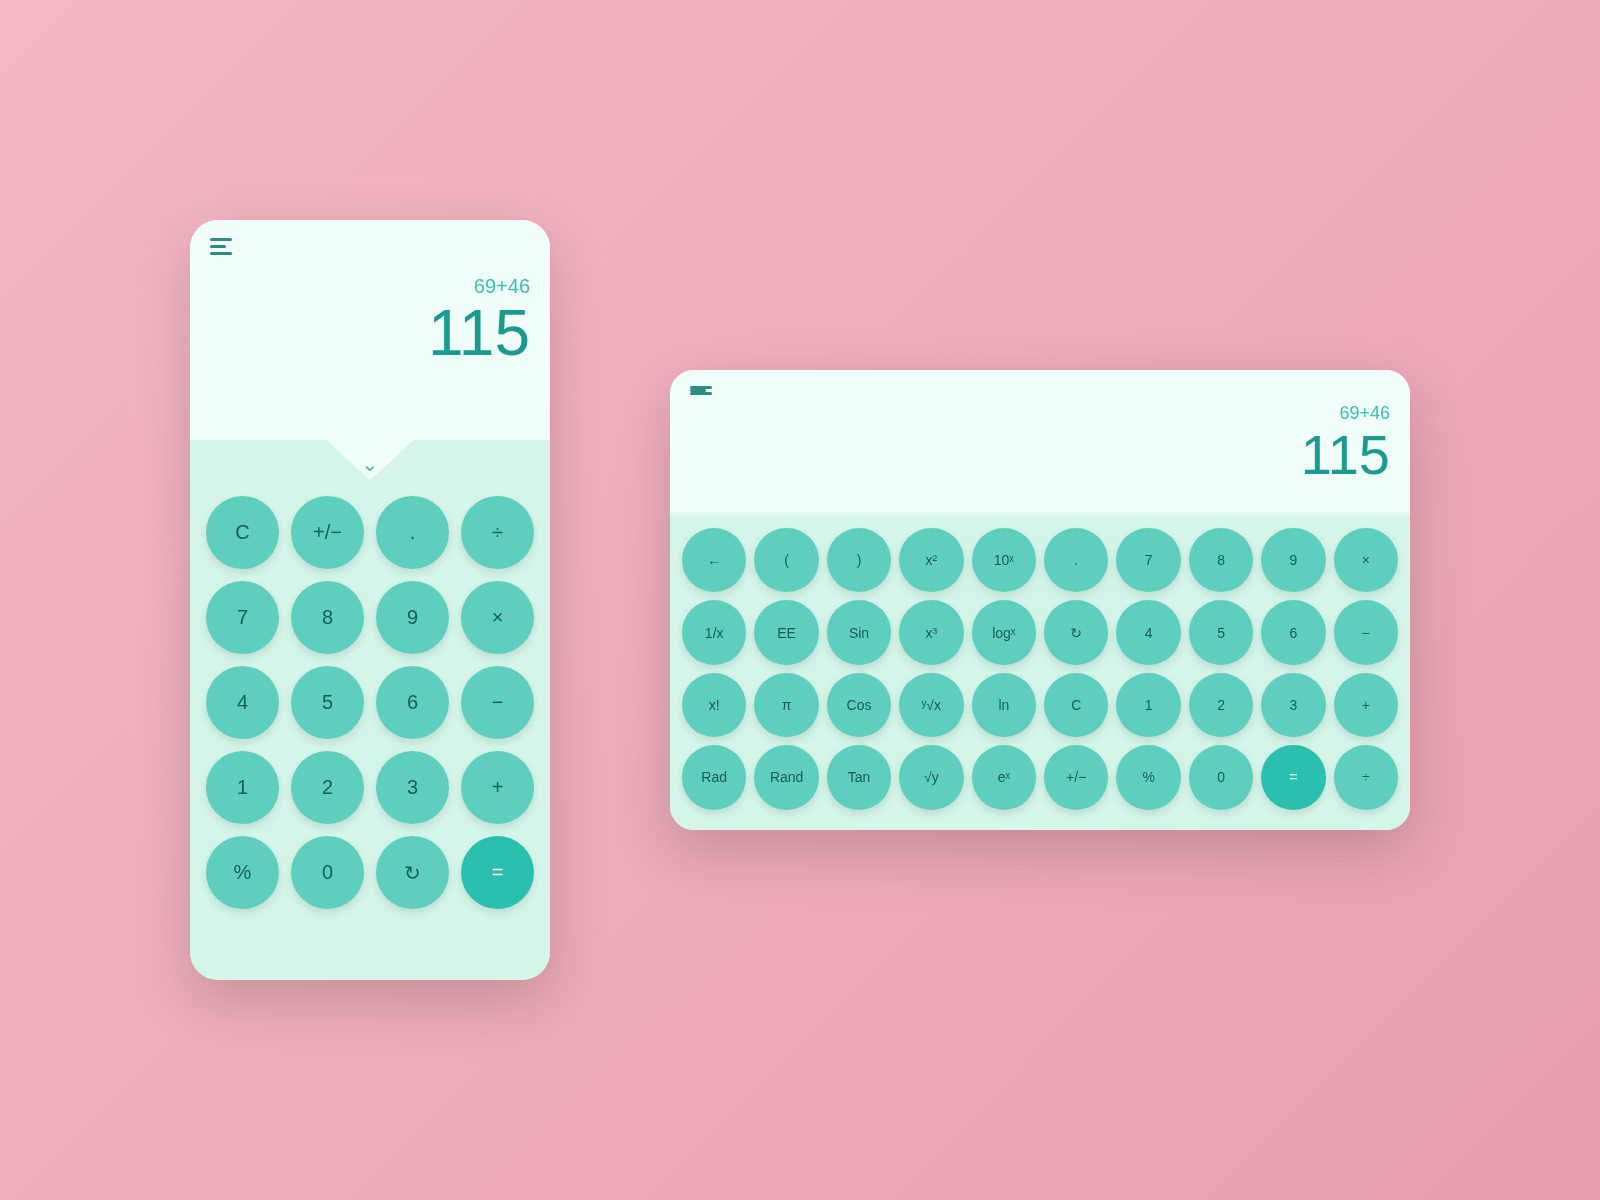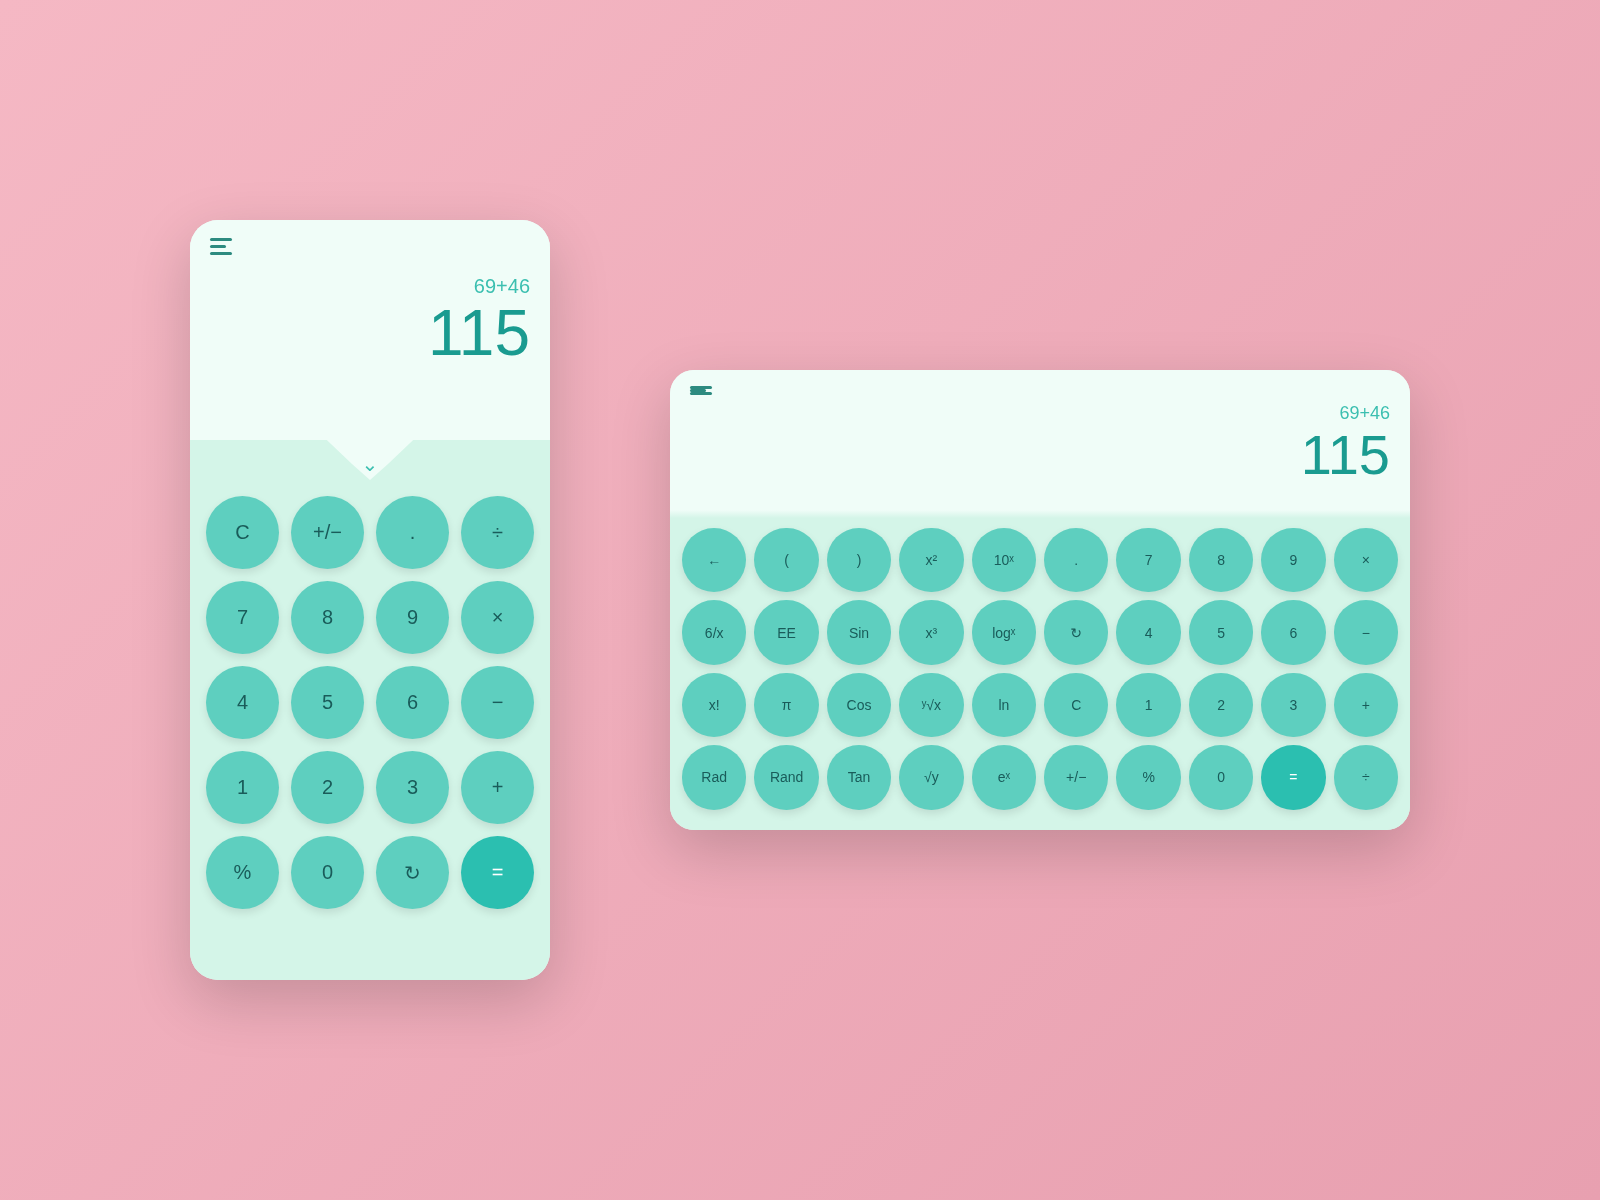--- a/index.html
+++ b/index.html
@@ -263,21 +263,21 @@
       <button class="btn">(</button>
       <button class="btn">)</button>
       <button class="btn">x²</button>
       <button class="btn">10ˣ</button>
       <button class="btn">.</button>
       <button class="btn">7</button>
       <button class="btn">8</button>
       <button class="btn">9</button>
       <button class="btn">×</button>
 
-      <button class="btn">6/x</button>
+      <button class="btn">1/x</button>
       <button class="btn">EE</button>
       <button class="btn">Sin</button>
       <button class="btn">x³</button>
       <button class="btn">logˣ</button>
       <button class="btn">↻</button>
       <button class="btn">4</button>
       <button class="btn">5</button>
       <button class="btn">6</button>
       <button class="btn">−</button>
 

